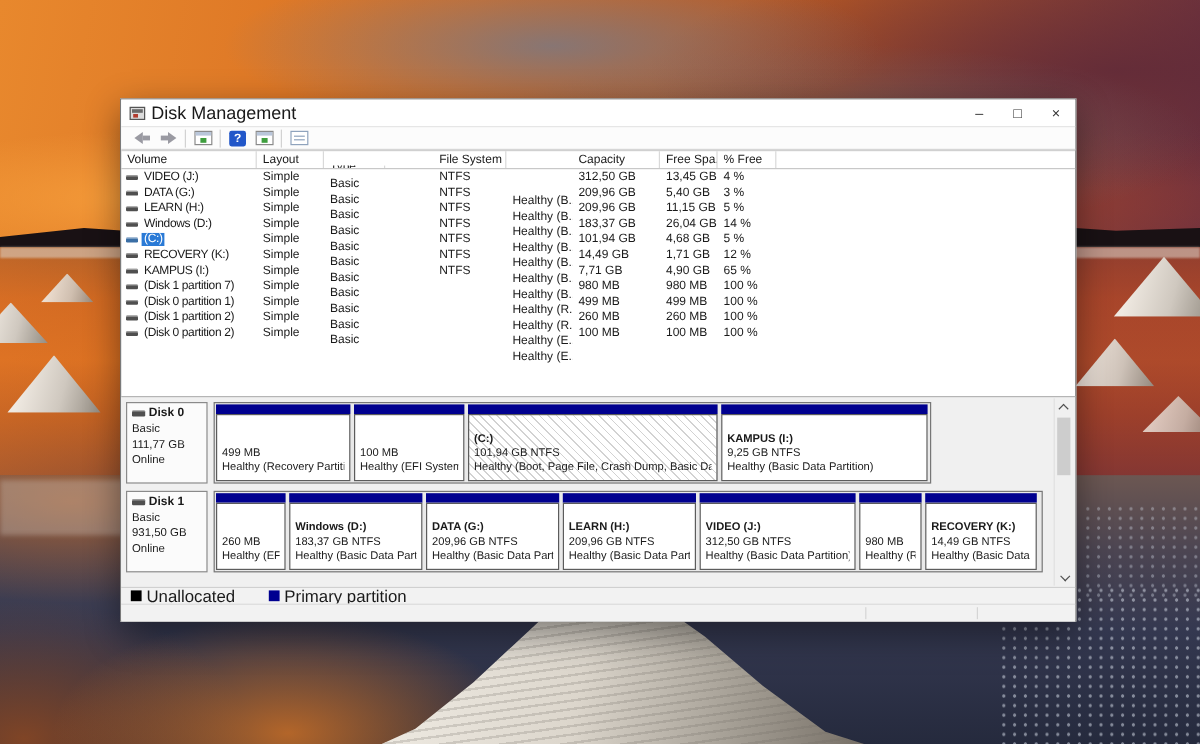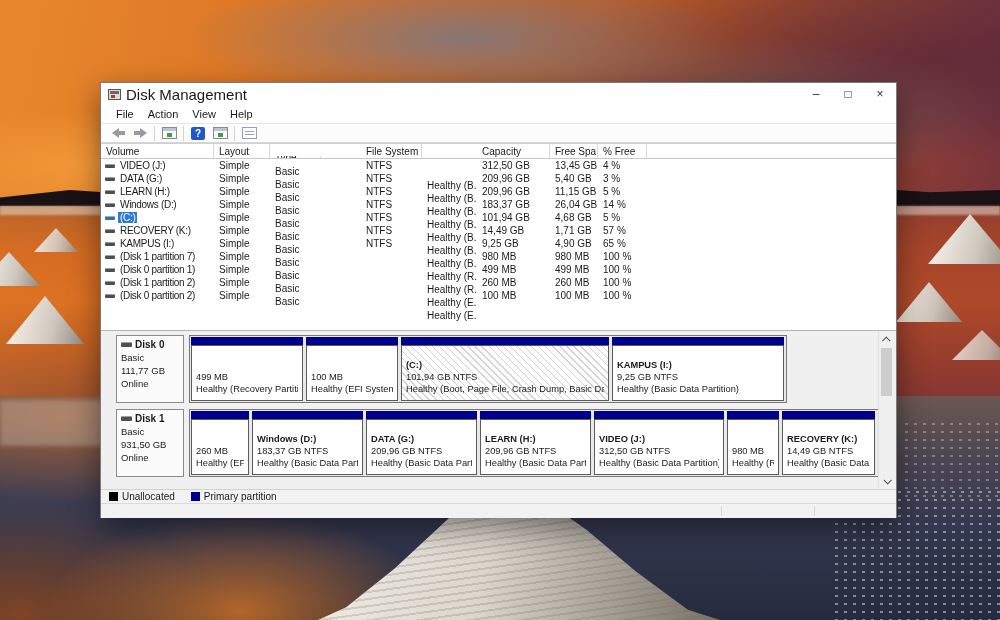--- a/index.html
+++ b/index.html
@@ -88,21 +88,21 @@
   .w-status{width:55px;margin-top:40px;} .w-cap{width:73px;} .w-free{width:48px;} .w-pct{width:49px;}
   .c-vol { display:flex; align-items:center; padding-left:4px; letter-spacing:-0.3px; }
   .drive-ico { width:10px; height:4px; background:#4f4f4f; border-radius:1px; margin-right:3px; flex:none;
     box-shadow:inset 0 1px 0 rgba(255,255,255,.45); }
   .vol-label { padding:0 2px; }
   .trow.sel .vol-label { background:#2a7ad6; color:#fff; }
   .trow.sel .drive-ico { background:#3a6ea5; }
 
   
   .pane { position:absolute; left:0; right:0; top:247px; height:159px; background:#f0f0f0; border-top:1px solid #b5b5b5; }
-  .disk-row { position:absolute; left:15px; display:flex; }
+  .disk-row { position:absolute; left:4px; display:flex; }
   .disk-row.d0 { top:4px; }
   .disk-row.d1 { top:78px; }
   .disk-label { width:68px; height:68px; background:#fbfbfb; border:1px solid #8a8a8a; padding:2px 4px;
     font-size:9.5px; line-height:13px; }
   .disk-label .dname { font-weight:bold; font-size:10px; display:flex; align-items:center; }
   .disk-ico { width:11px; height:5px; background:#4f4f4f; border-radius:1px; margin-right:3px;
     box-shadow:inset 0 1px 0 rgba(255,255,255,.45); }
   .strip { margin-left:5px; height:68px; border:1px solid #777; background:#e9e9e9; padding:1px; display:flex; gap:3px; }
   .part { display:flex; flex-direction:column; }
   .pbar { height:8px; background:#00008f; flex:none; }
@@ -118,21 +118,21 @@
 
   .vscroll { position:absolute; right:2px; top:1px; bottom:1px; width:16px; background:#f0f0f0; border-left:1px solid #e0e0e0; }
   .sb-btn { height:15px; display:flex; align-items:center; justify-content:center; }
   .chev { width:6px; height:6px; border-left:1.4px solid #505050; border-top:1.4px solid #505050; }
   .chev.up { transform:rotate(45deg) translateY(1px); }
   .chev.down { transform:rotate(225deg) translateY(1px); }
   .sb-thumb { position:absolute; left:2px; right:2px; top:16px; height:48px; background:#cdcdcd; }
 
   
   .legend { position:absolute; left:0; right:0; top:406px; height:14px; background:#f2f2f2;
-    border-top:1px solid #d0d0d0; display:flex; align-items:center; padding-left:8px; font-size:10px; gap:16px; }
+    border-top:1px solid #d0d0d0; display:flex; align-items:center; padding-left:8px; font-size:14px; gap:28px; }
   .leg-item { display:flex; align-items:center; gap:4px; }
   .swatch { width:9px; height:9px; flex:none; }
   .sw-black { background:#000; }
   .sw-navy { background:#000090; }
   .statusbar { position:absolute; left:0; right:0; top:420px; height:15px; background:#f2f2f2; border-top:1px solid #dadada; }
   .sb-sep { position:absolute; top:2px; bottom:2px; width:1px; background:#d5d5d5; }
   .sb-sep.s1 { left:620px; } .sb-sep.s2 { left:713px; }
 </style>
 </head>
 <body>
@@ -158,27 +158,20 @@
   <div class="titlebar">
     <span class="app-ico"></span>
     <span class="title-text">Disk Management</span>
     <span class="win-btns">
       <span class="win-btn">–</span>
       <span class="win-btn">□</span>
       <span class="win-btn">×</span>
     </span>
   </div>
 
-  <div class="menubar">
-
-  <span class="menu-item">File</span>
-      <span class="menu-item">Action</span>
-      <span class="menu-item">View</span>
-      <span class="menu-item">Help</span>
-    </div>
 
   <div class="toolbar">
     <span class="tbtn">
         <span class="arrowL">
           <span class="tri"></span>
           <span class="tail"></span>
         </span>
       </span>
     <span class="tbtn">
         <span class="arrowR">
@@ -290,33 +283,33 @@
           <span class="c c-vol w-vol">
             <span class="drive-ico"></span>
             <span class="vol-label">RECOVERY (K:)</span>
           </span>
           <span class="c w-layout">Simple</span>
           <span class="c w-type">Basic</span>
           <span class="c w-fs">NTFS</span>
           <span class="c w-status">Healthy (B...</span>
           <span class="c w-cap">14,49 GB</span>
           <span class="c w-free">1,71 GB</span>
-          <span class="c w-pct">57 %</span>
+          <span class="c w-pct">12 %</span>
         </div>
 
         <div class="trow">
           <span class="c c-vol w-vol">
             <span class="drive-ico"></span>
             <span class="vol-label">KAMPUS (I:)</span>
           </span>
           <span class="c w-layout">Simple</span>
           <span class="c w-type">Basic</span>
           <span class="c w-fs">NTFS</span>
           <span class="c w-status">Healthy (B...</span>
-          <span class="c w-cap">9,25 GB</span>
+          <span class="c w-cap">7,71 GB</span>
           <span class="c w-free">4,90 GB</span>
           <span class="c w-pct">65 %</span>
         </div>
 
         <div class="trow">
           <span class="c c-vol w-vol">
             <span class="drive-ico"></span>
             <span class="vol-label">(Disk 1 partition 7)</span>
           </span>
           <span class="c w-layout">Simple</span>

